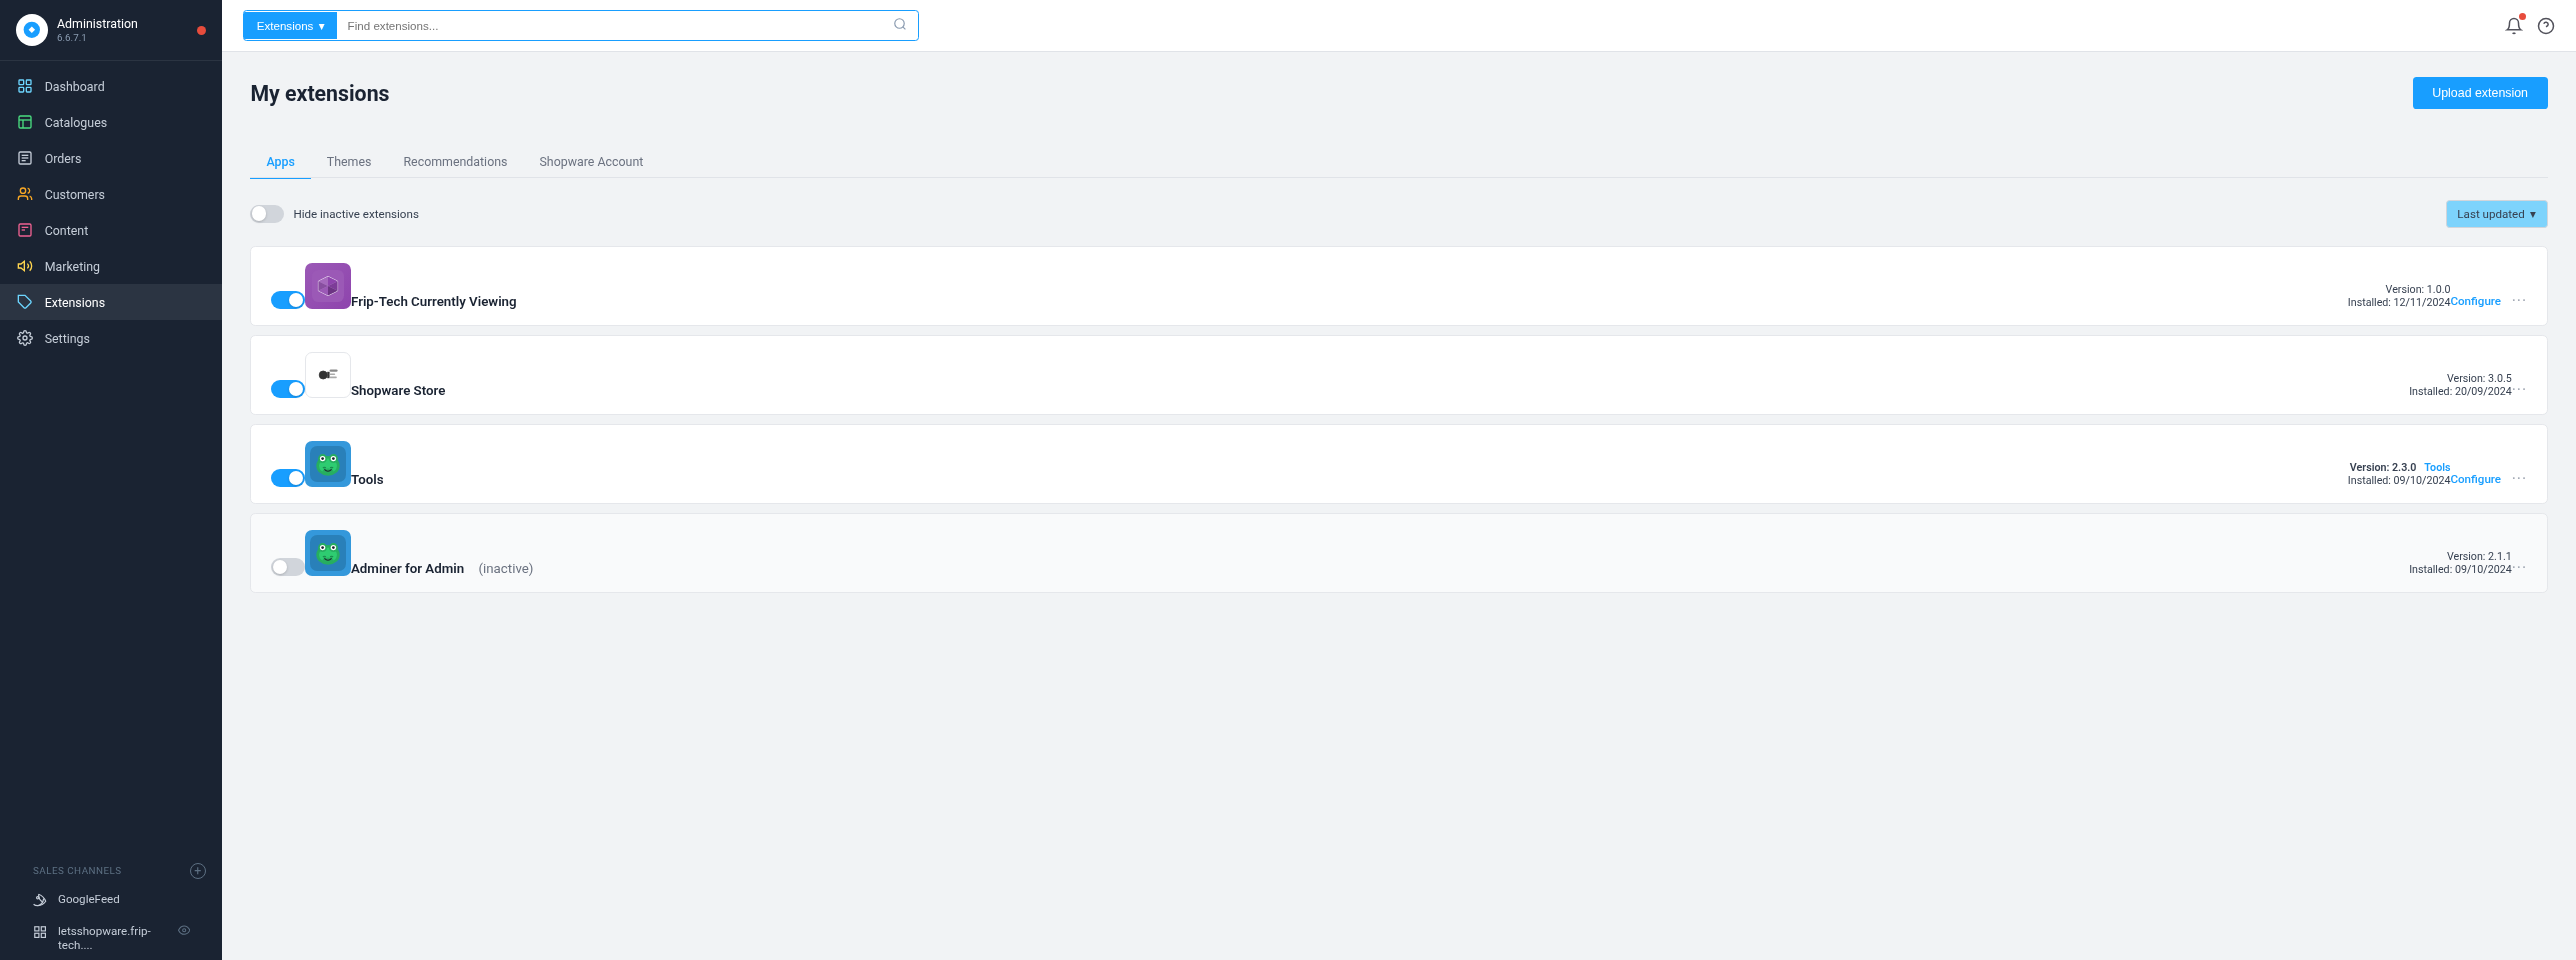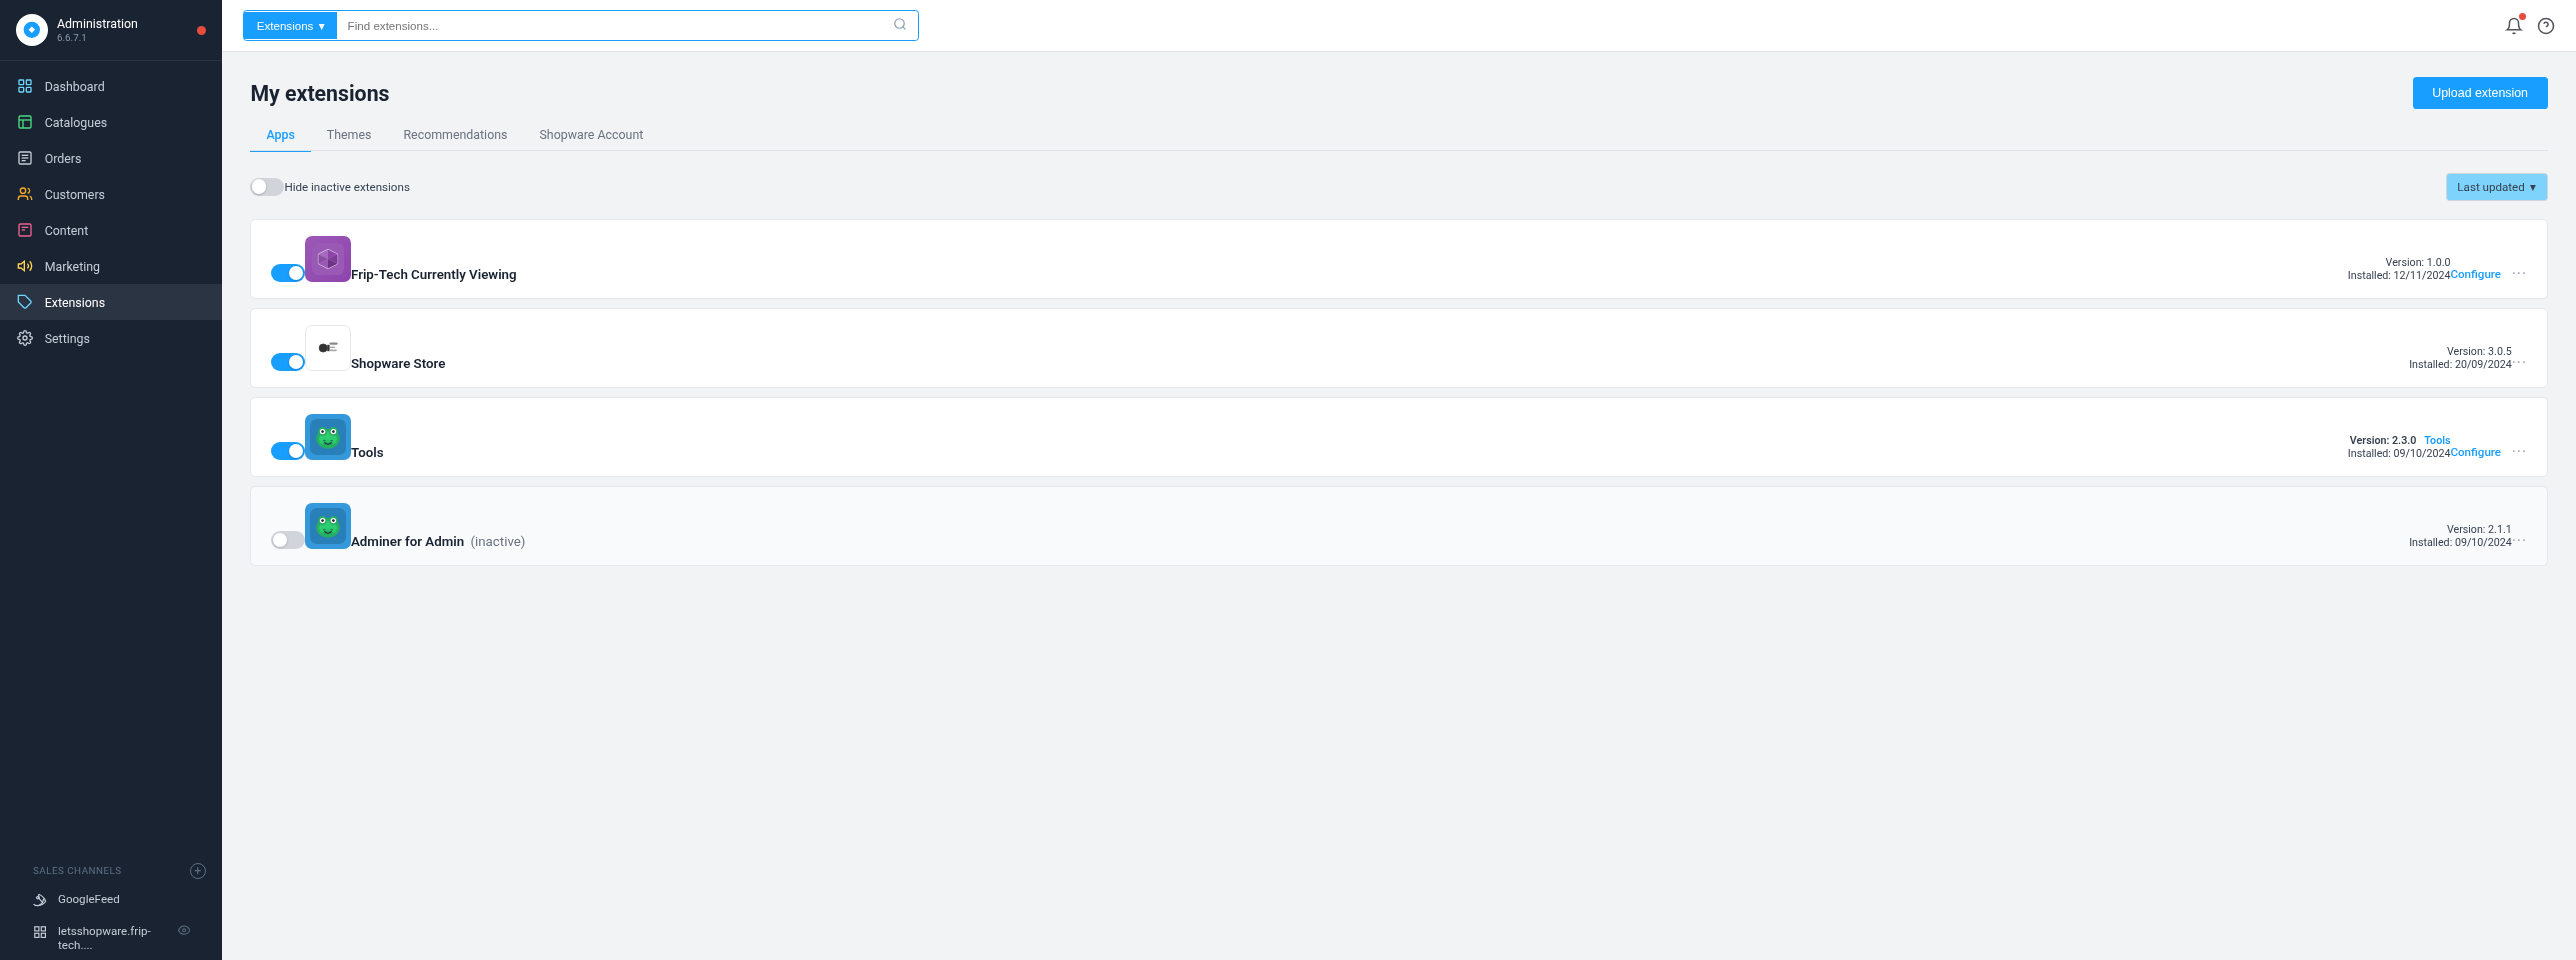--- a/index.html
+++ b/index.html
@@ -166,21 +166,21 @@
     
     .page-content {
       flex: 1;
       padding: 25px 28.4px;
       overflow-y: auto;
     }
     .page-header {
       display: flex;
       align-items: center;
       justify-content: space-between;
-      margin-bottom: 9px;
+      margin-bottom: 36px;
     }
     .page-title {
       font-size: 21.3px;
       font-weight: 700;
       color: #1a2332;
     }
     .btn-upload {
       background: #189eff;
       color: #fff;
       border: none;
@@ -216,20 +216,21 @@
     
     .filter-bar {
       display: flex;
       align-items: center;
       justify-content: space-between;
       margin-bottom: 18px;
     }
     .toggle-row {
       display: flex;
       align-items: center;
+      gap: 9px;
     }
     .toggle {
       width: 34px; height: 18px;
       background: #d1d5db;
       border-radius: 9px;
       position: relative;
       cursor: pointer;
     }
     .toggle::after {
       content: '';
@@ -672,21 +673,21 @@
           <circle cx="26" cy="14" r="1.5" fill="#1a252f"></circle>
           <ellipse cx="20" cy="28" rx="6" ry="3" fill="#27ae60"></ellipse>
           <path d="M16 26 Q20 30 24 26" stroke="#1a252f" stroke-width="1.2" fill="none"></path>
           <ellipse cx="16" cy="24" rx="2" ry="1" fill="#1a8c4e"></ellipse>
           <ellipse cx="24" cy="24" rx="2" ry="1" fill="#1a8c4e"></ellipse>
         </svg>
       </div>
       <div class="ext-info">
         <div class="ext-name">
           <span>Adminer for Admin</span>
-          <span class="inactive-label" style="margin-left: 3px;">(inactive)</span>
+          <span class="inactive-label" style="margin-left: 11px;">(inactive)</span>
         </div>
       </div>
       <div class="ext-meta">
         <div>Version: 2.1.1</div>
         <div>Installed: 09/10/2024</div>
       </div>
       <div class="ext-actions">
         <span class="ext-more">···</span>
       </div>
     </div>

